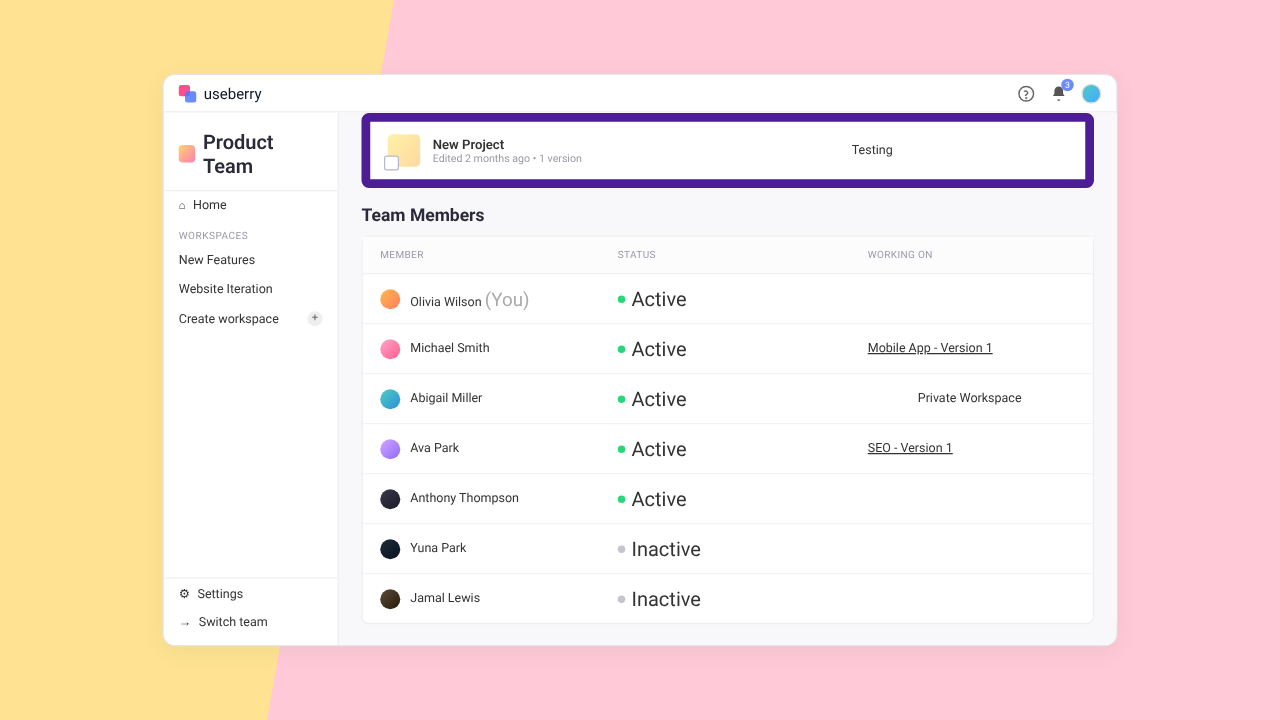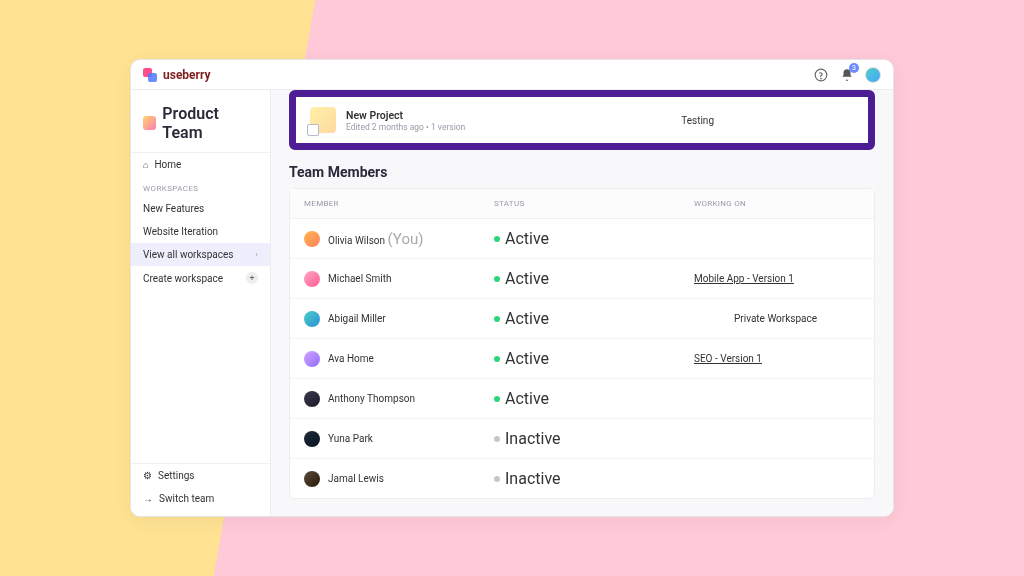--- a/index.html
+++ b/index.html
@@ -25,21 +25,21 @@
   box-shadow: 0 4px 20px rgba(0,0,0,0.05);
 }
 .topbar {
   height: 30px;
   border-bottom: 1px solid #ededf0;
   display: flex;
   align-items: center;
   padding: 0 12px;
   justify-content: space-between;
 }
-.brand { display: flex; align-items: flex-start; gap: 6px; font-weight: 700; font-size: 12px; color: #7f1d1d; }
+.brand { display: flex; align-items: flex-start; gap: 6px; font-weight: 400; font-size: 12px; color: #0f172a; }
 .logo-icon { width: 14px; height: 14px; position: relative; }
 .logo-icon::before { content:''; position:absolute; width:9px; height:9px; background:#ff4d8d; border-radius:2px; top:0; left:0;}
 .logo-icon::after { content:''; position:absolute; width:9px; height:9px; background:#4d79ff; border-radius:2px; bottom:0; right:0; opacity:0.85;}
 .topbar-right { display:flex; align-items:center; gap:10px; }
 .icon-btn { width:16px; height:16px; display:flex; align-items:center; justify-content:center; cursor:pointer; font-size:12px; color:#555; position:relative;}
 .notif-badge { position:absolute; top:-4px; right:-4px; background:#6b8cff; color:#fff; font-size:7px; width:10px; height:10px; border-radius:50%; display:flex; align-items:center; justify-content:center;}
 .avatar-sm { width:16px; height:16px; border-radius:50%; background:linear-gradient(135deg,#4ecdc4,#44a8ff); border:1px solid #ddd;}
 .body { display:flex; flex:1; overflow:hidden; }
 .sidebar {
   width: 140px;
@@ -148,24 +148,20 @@
         <span class="home-icon">⌂</span>
         <span>Home</span>
       </div>
       <div class="sb-heading">WORKSPACES</div>
       <div class="sb-item small">
           <span>New Features</span>
         </div>
       <div class="sb-item small">
           <span>Website Iteration</span>
         </div>
-      <div class="sb-item small active">
-        <span>View all workspaces</span>
-        <span class="chev">›</span>
-      </div>
       <div class="sb-item small">
         <span>Create workspace</span>
         <span class="plus">+</span>
       </div>
       <div class="sidebar-bottom">
         <div class="sb-item small">
           <span>⚙</span>
           <span>Settings</span>
         </div>
         <div class="sb-item small">
@@ -223,21 +219,21 @@
     </div>
     <div class="status">
       <span class="dot active"></span>
       <span>Active</span>
     </div>
     <div class="working"><span>Private Workspace</span></div>
             </div>
             <div class="trow">
     <div class="member">
       <div class="avatar av4"></div>
-      <span>Ava Home </span>
+      <span>Ava Park </span>
     </div>
     <div class="status">
       <span class="dot active"></span>
       <span>Active</span>
     </div>
     <div class="working"><a href="#">SEO - Version 1</a></div>
             </div>
             <div class="trow">
     <div class="member">
       <div class="avatar av5"></div>

